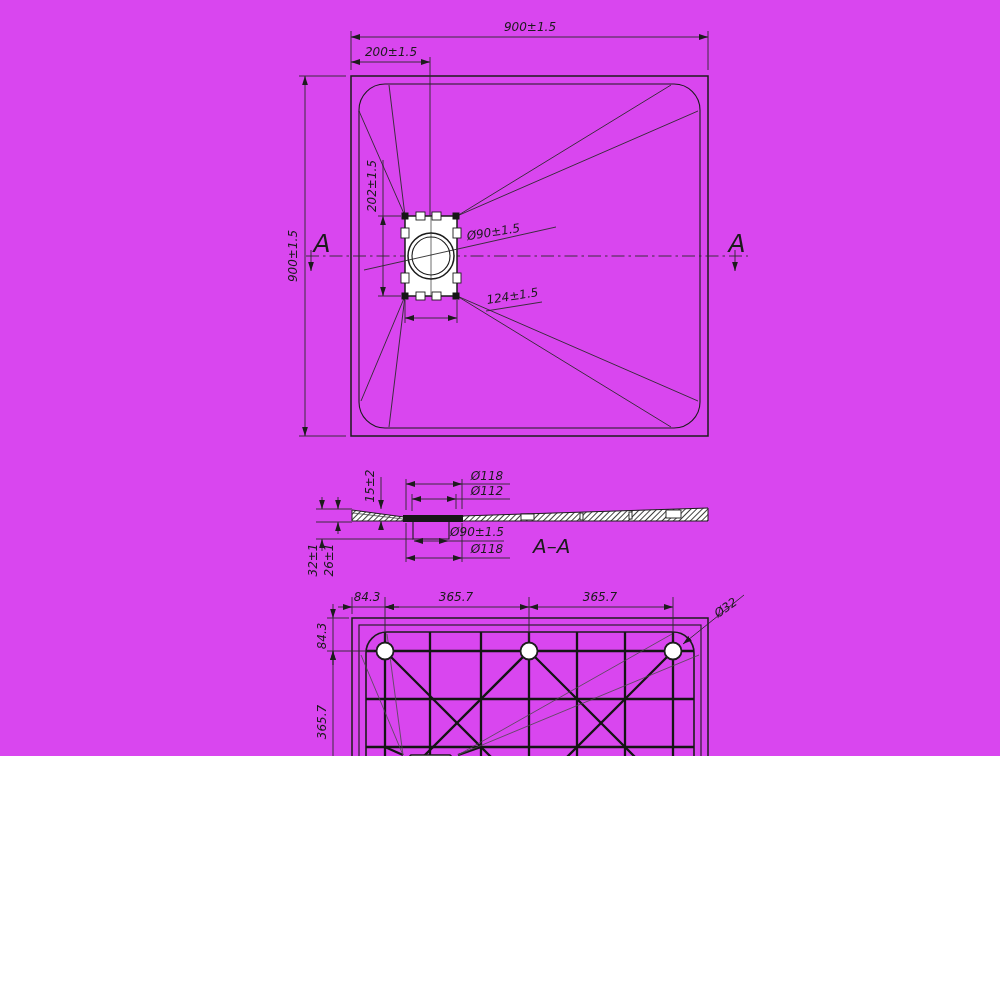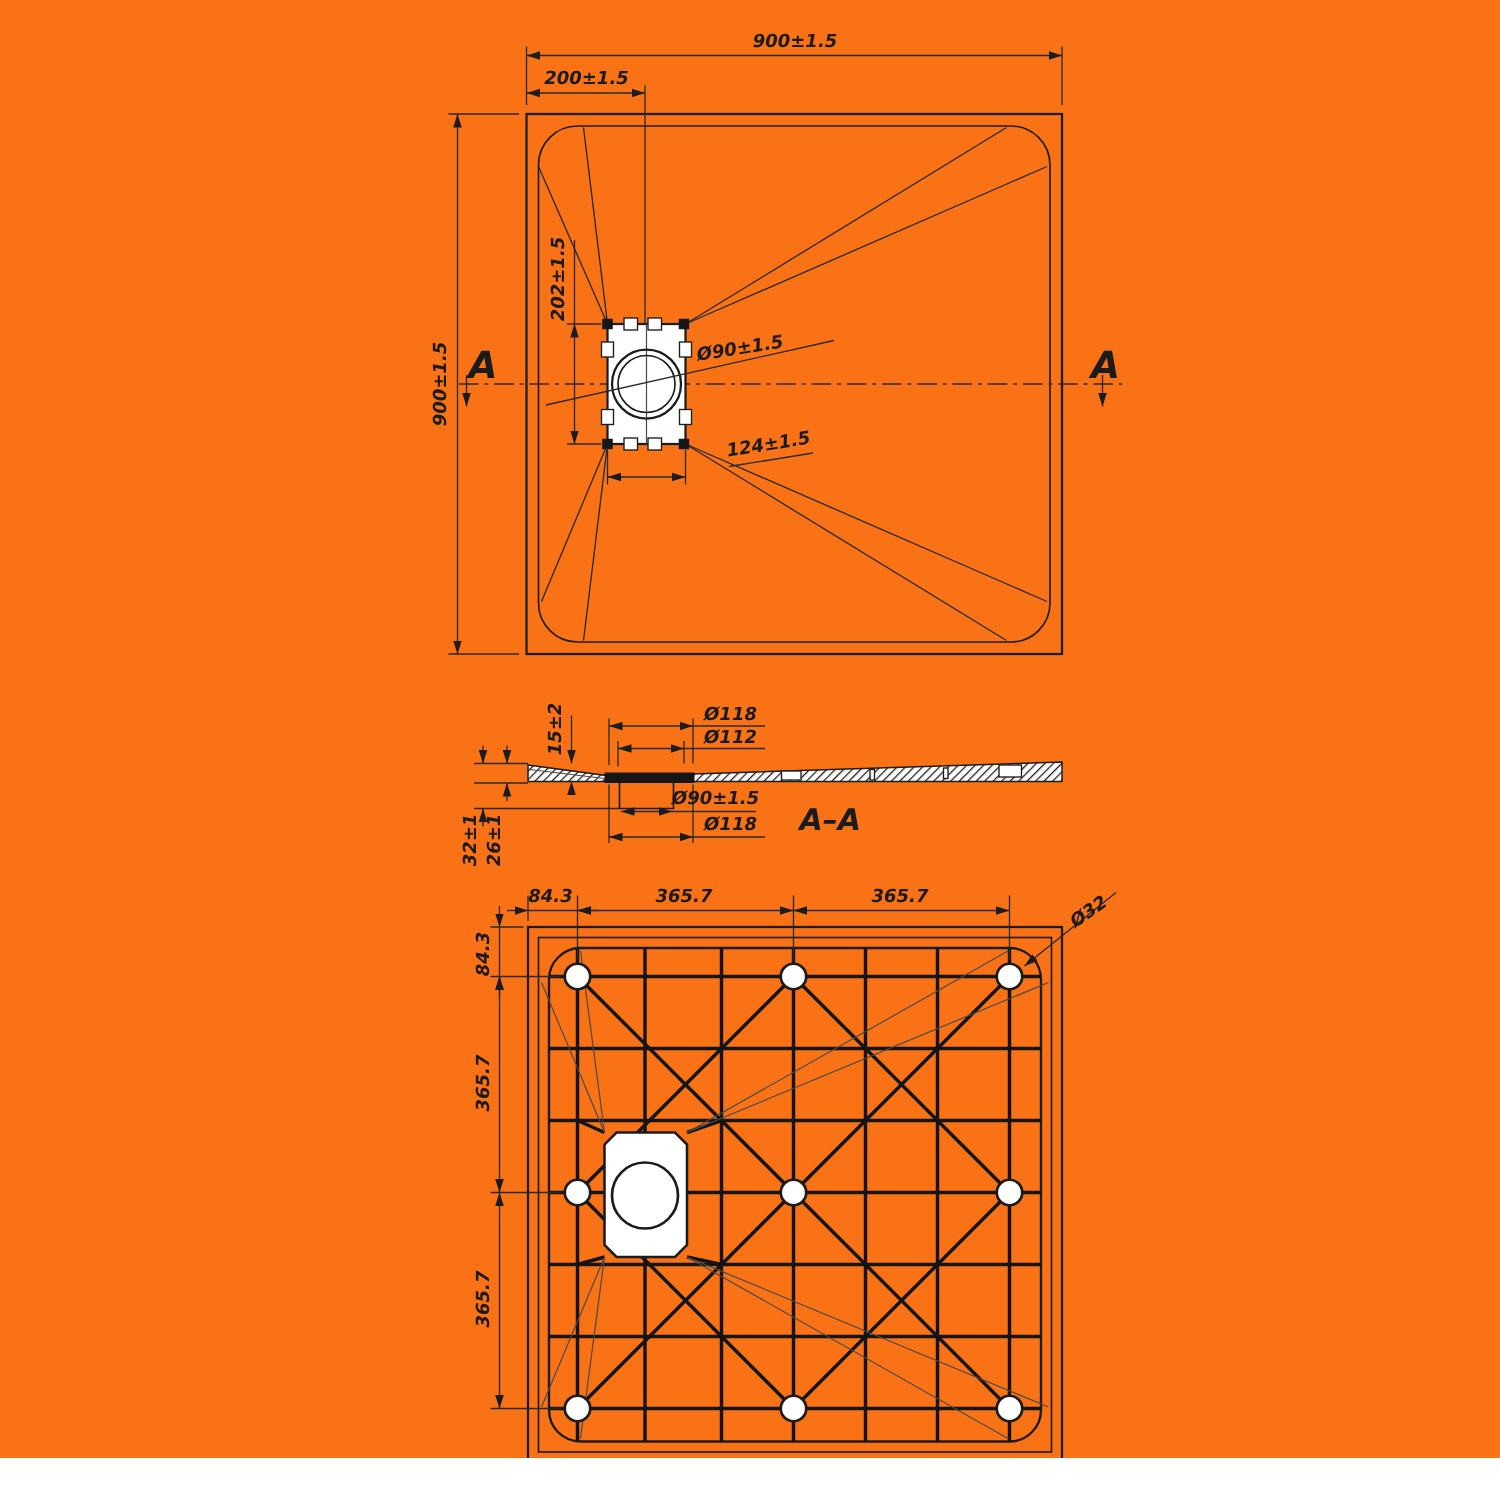--- a/index.html
+++ b/index.html
@@ -1,16 +1,16 @@
 <!DOCTYPE html>
 <html><head>
 <meta charset="utf-8">
 <style>
   html,body { margin:0; padding:0; background:#ffffff; }
-  .stage { width:1000px; height:972px; background:#f97316; position:relative;font-weight:bold; }
+  .stage { width:1000px; height:756px; background:#d946ef; position:relative; }
   svg { display:block; }
   
   .ol   { stroke:#1c1c1c; stroke-width:1.5; fill:none; }
   .ol2  { stroke:#1c1c1c; stroke-width:1.1; fill:none; }
   .rib  { stroke:#141414; stroke-width:2.3; fill:none; }
   .dim  { stroke:#2a2a2a; stroke-width:0.9; fill:none; }
   .xthin{ stroke:#4a4a4a; stroke-width:0.8; fill:none; }
   .cl   { stroke:#2a2a2a; stroke-width:0.9; fill:none; stroke-dasharray:13 4 2.5 4; }
   .wnotch { fill:#ffffff; stroke:#1c1c1c; stroke-width:0.9; }
   .blk  { fill:#161616; stroke:none; }

